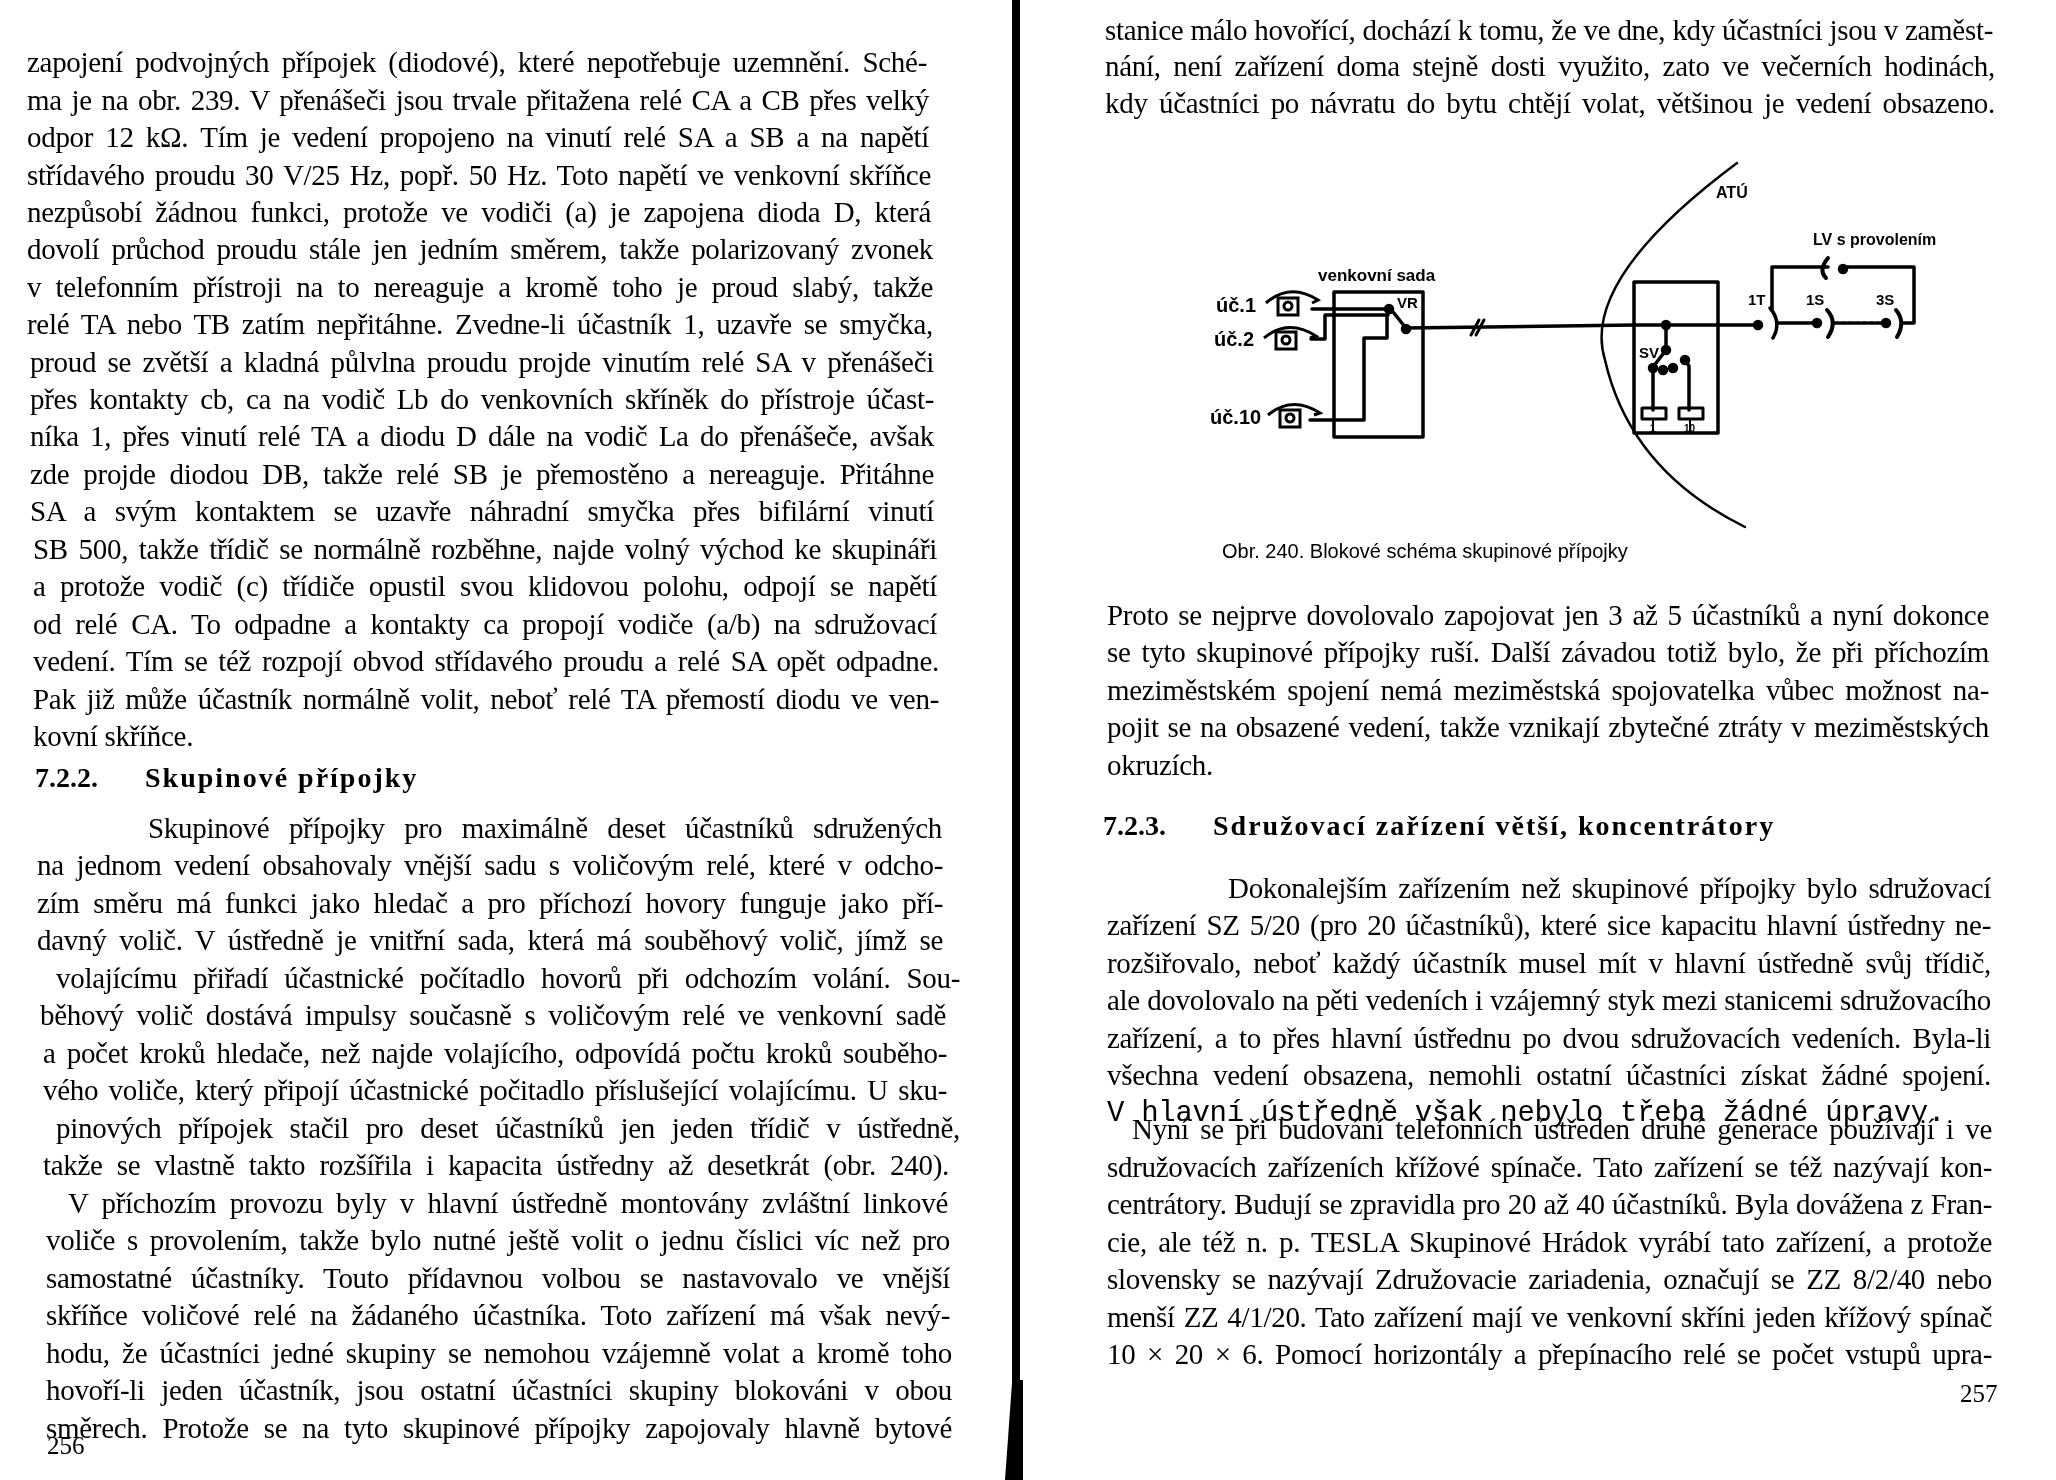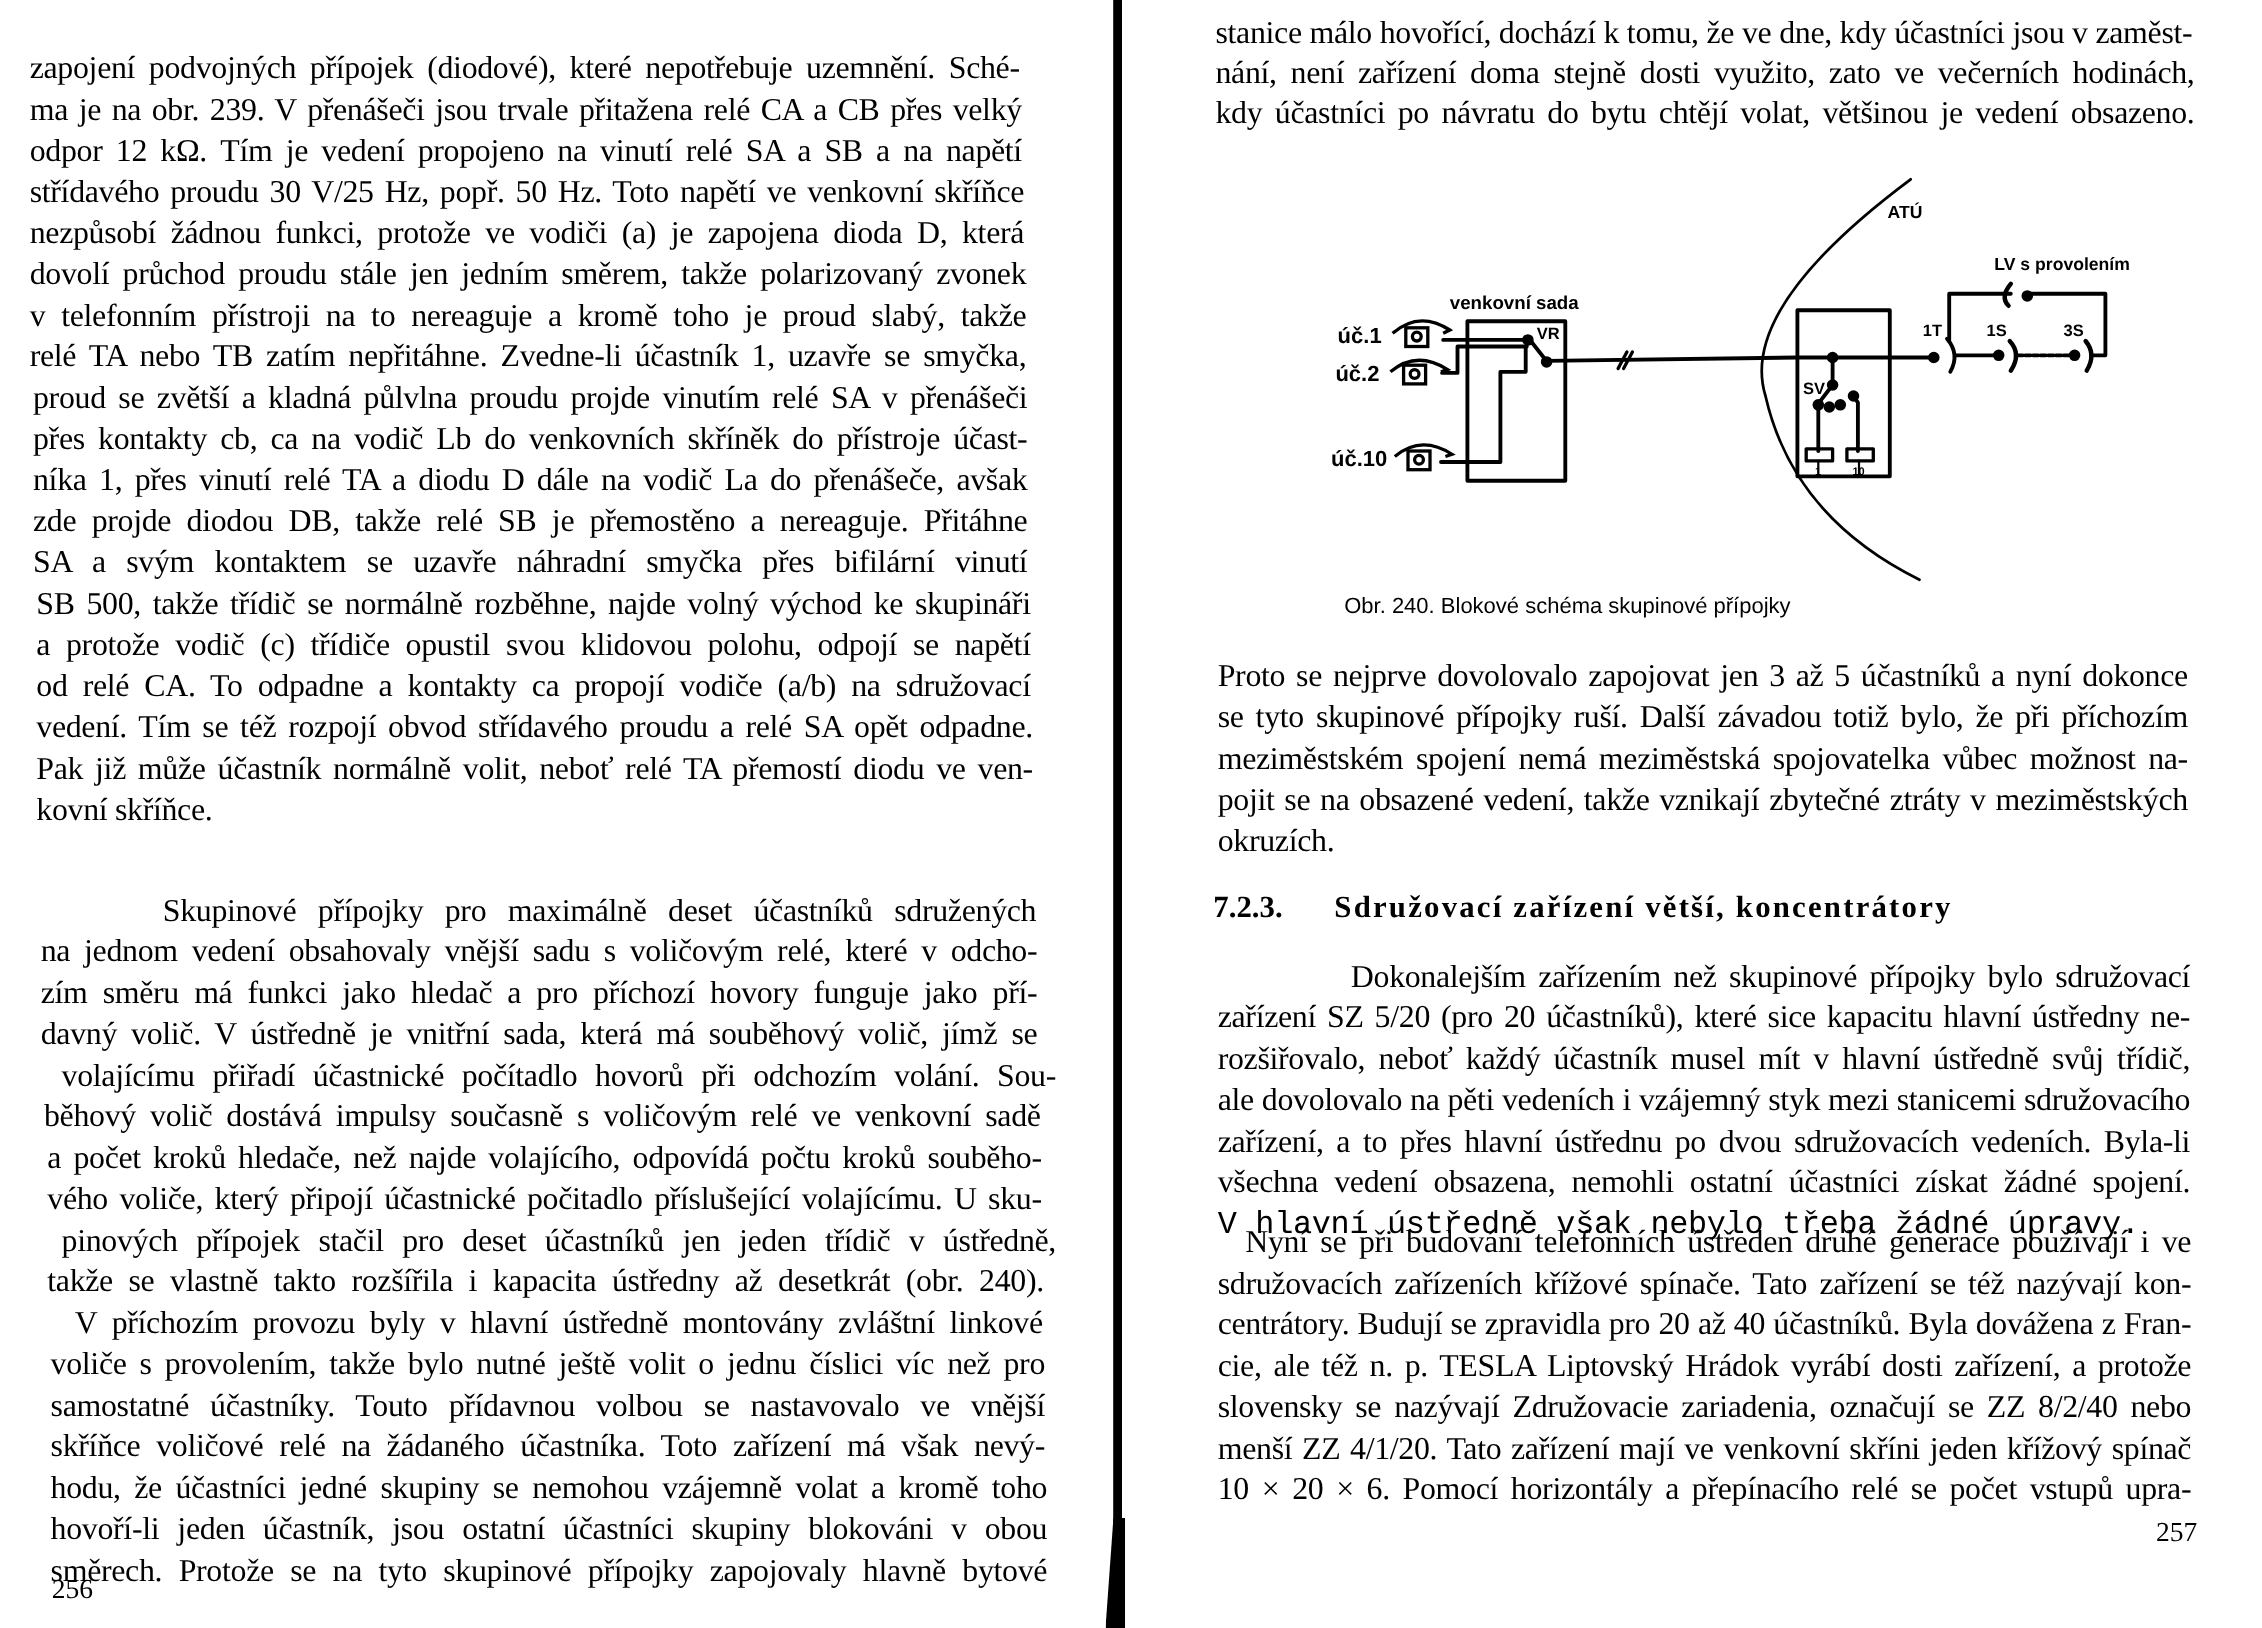--- a/index.html
+++ b/index.html
@@ -42,20 +42,23 @@
     <div class="line just" style="left:30px;top:456px;width:904px;">zde projde diodou DB, takže relé SB je přemostěno a nereaguje. Přitáhne</div>
     <div class="line just" style="left:30px;top:493px;width:904px;">SA a svým kontaktem se uzavře náhradní smyčka přes bifilární vinutí</div>
     <div class="line just" style="left:33px;top:531px;width:904px;">SB 500, takže třídič se normálně rozběhne, najde volný východ ke skupináři</div>
     <div class="line just" style="left:33px;top:568px;width:904px;">a protože vodič (c) třídiče opustil svou klidovou polohu, odpojí se napětí</div>
     <div class="line just" style="left:33px;top:606px;width:904px;">od relé CA. To odpadne a kontakty ca propojí vodiče (a/b) na sdružovací</div>
     <div class="line just" style="left:33px;top:643px;width:906px;">vedení. Tím se též rozpojí obvod střídavého proudu a relé SA opět odpadne.</div>
     <div class="line just" style="left:33px;top:681px;width:906px;">Pak již může účastník normálně volit, neboť relé TA přemostí diodu ve ven-</div>
     <div class="line" style="left:33px;top:718px;">kovní skříňce.</div>
   </div>
 
+  <div class="heading" style="left:35px;top:762px;">
+    <span class="num">7.2.2.</span><span>Skupinové přípojky</span>
+  </div>
 
   <div>
     <div class="line just" style="left:148px;top:810px;width:794px;">Skupinové přípojky pro maximálně deset účastníků sdružených</div>
     <div class="line just" style="left:37px;top:847px;width:906px;">na jednom vedení obsahovaly vnější sadu s voličovým relé, které v odcho-</div>
     <div class="line just" style="left:37px;top:885px;width:906px;">zím směru má funkci jako hledač a pro příchozí hovory funguje jako pří-</div>
     <div class="line just" style="left:37px;top:922px;width:906px;">davný volič. V ústředně je vnitřní sada, která má souběhový volič, jímž se</div>
     <div class="line just" style="left:40px;top:960px;width:904px;margin-left:16px;">volajícímu přiřadí účastnické počítadlo hovorů při odchozím volání. Sou-</div>
     <div class="line just" style="left:40px;top:997px;width:906px;">běhový volič dostává impulsy současně s voličovým relé ve venkovní sadě</div>
     <div class="line just" style="left:43px;top:1035px;width:904px;">a počet kroků hledače, než najde volajícího, odpovídá počtu kroků souběho-</div>
     <div class="line just" style="left:43px;top:1072px;width:904px;">vého voliče, který připojí účastnické počitadlo příslušející volajícímu. U sku-</div>
@@ -187,20 +190,20 @@
     <div class="line just" style="left:1107px;top:982px;width:884px;">ale dovolovalo na pěti vedeních i vzájemný styk mezi stanicemi sdružovacího</div>
     <div class="line just" style="left:1107px;top:1020px;width:884px;">zařízení, a to přes hlavní ústřednu po dvou sdružovacích vedeních. Byla-li</div>
     <div class="line just" style="left:1107px;top:1057px;width:884px;">všechna vedení obsazena, nemohli ostatní účastníci získat žádné spojení.</div>
     <div class="line" style="left:1107px;top:1095px;font-family:Liberation Mono, monospace;">V hlavní ústředně však nebylo třeba žádné úpravy.</div>
   </div>
 
   <div>
     <div class="line just" style="left:1132px;top:1111px;width:860px;">Nyní se při budování telefonních ústředen druhé generace používají i ve</div>
     <div class="line just" style="left:1107px;top:1149px;width:885px;">sdružovacích zařízeních křížové spínače. Tato zařízení se též nazývají kon-</div>
     <div class="line just" style="left:1107px;top:1186px;width:885px;">centrátory. Budují se zpravidla pro 20 až 40 účastníků. Byla dovážena z Fran-</div>
-    <div class="line just" style="left:1107px;top:1224px;width:885px;">cie, ale též n. p. TESLA Liptovský Hrádok vyrábí dosti zařízení, a protože</div>
+    <div class="line just" style="left:1107px;top:1224px;width:885px;">cie, ale též n. p. TESLA Skupinové Hrádok vyrábí tato zařízení, a protože</div>
     <div class="line just" style="left:1107px;top:1261px;width:885px;">slovensky se nazývají Združovacie zariadenia, označují se ZZ 8/2/40 nebo</div>
     <div class="line just" style="left:1107px;top:1299px;width:885px;">menší ZZ 4/1/20. Tato zařízení mají ve venkovní skříni jeden křížový spínač</div>
     <div class="line just" style="left:1107px;top:1336px;width:885px;">10 × 20 × 6. Pomocí horizontály a přepínacího relé se počet vstupů upra-</div>
   </div>
 
   <div class="pagenum" style="left:1960px;top:1380px;">257</div>
 </div>
 
 </body></html>

